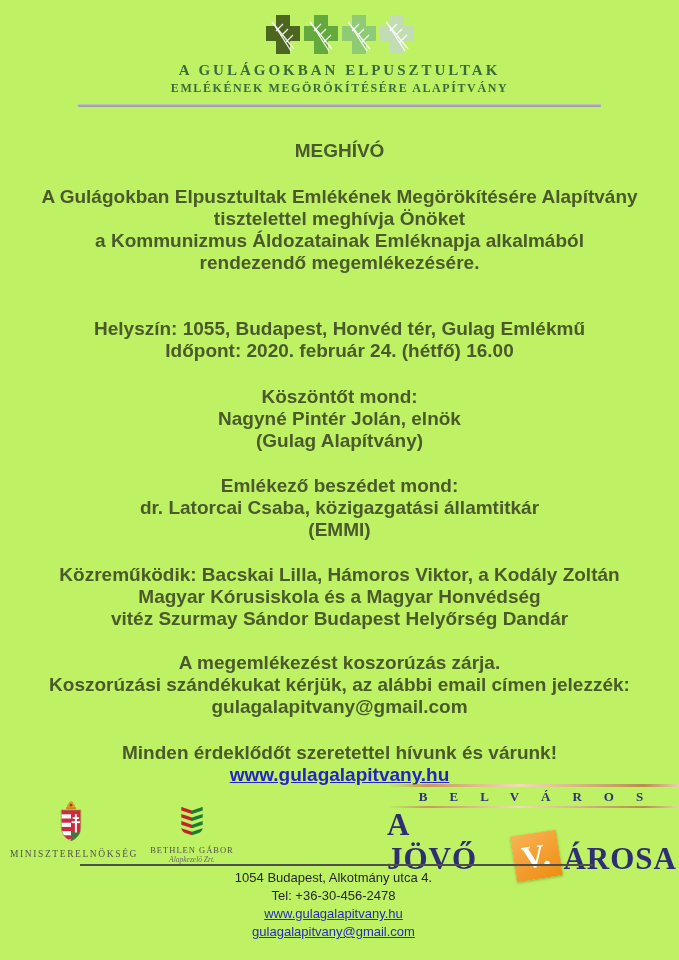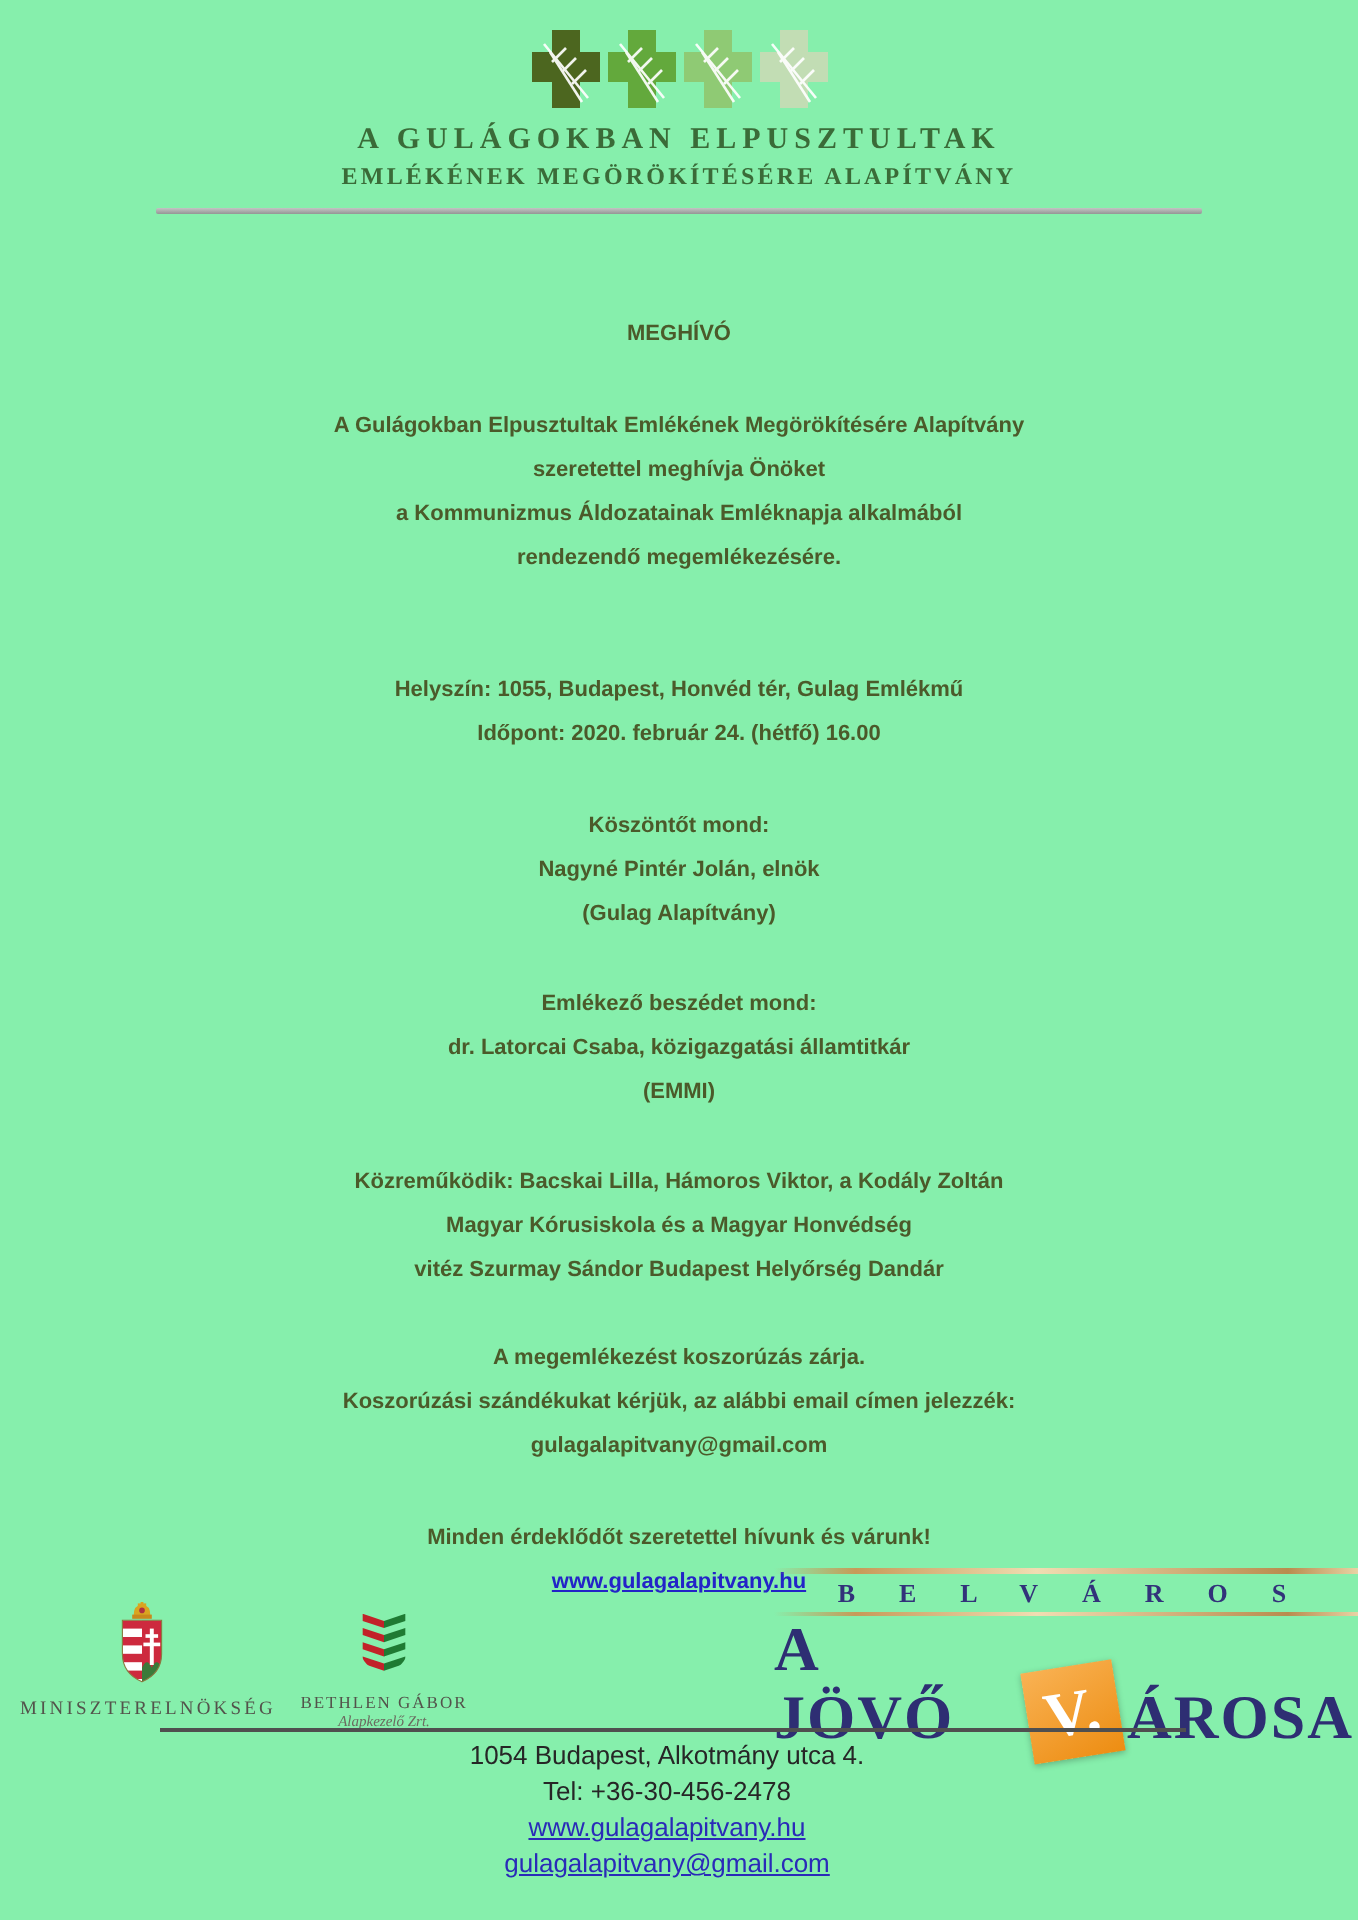--- a/index.html
+++ b/index.html
@@ -1,31 +1,31 @@
 <!DOCTYPE html>
 <html><head>
 <meta charset="utf-8">
 <style>
   html,body{margin:0;padding:0;background:#ffffff;}
-  .page{position:relative;width:679px;height:960px;background:#86efac;overflow:hidden;
+  .page{position:relative;width:679px;height:960px;background:#bef264;overflow:hidden;
         font-family:"Liberation Sans",sans-serif;}
 
   
   header{text-align:center;padding-top:12px;}
   .crosses{display:block;margin:0 auto;}
   .org1{font-family:"Liberation Serif",serif;font-weight:bold;color:#3a6b38;
         font-size:15px;letter-spacing:3px;line-height:20px;margin-top:4px;}
   .org2{font-family:"Liberation Serif",serif;font-weight:bold;color:#3a6b38;
         font-size:12px;letter-spacing:1.6px;line-height:16px;}
   .hdr-rule{height:3px;background:linear-gradient(#c4c4c4,#959595);
             margin:8px 78px 0 78px;border-radius:1px;}
 
   
-  main{text-align:center;color:#4b5a2a;font-weight:bold;font-size:11px;
-       line-height:22px;padding-top:49px;}
+  main{text-align:center;color:#4b5a2a;font-weight:bold;font-size:19px;
+       line-height:22px;padding-top:33px;}
   main div{white-space:nowrap;}
   .m-title{margin:0 0 24px 0;}
   .m-intro{margin:0 0 44px 0;}
   .m-loc{margin:0 0 24px 0;}
   .m-grt{margin:0 0 23px 0;}
   .m-spe{margin:0 0 23px 0;}
   .m-con{margin:0 0 22px 0;}
   .m-wre{margin:0 0 24px 0;}
   a.site-link{color:#2323c8;text-decoration:underline;font-weight:bold;}
 
@@ -113,21 +113,21 @@
     <div class="org1">A GULÁGOKBAN ELPUSZTULTAK</div>
     <div class="org2">EMLÉKÉNEK MEGÖRÖKÍTÉSÉRE ALAPÍTVÁNY</div>
   </header>
   <div class="hdr-rule"></div>
 
   <main>
     <div class="m-title">MEGHÍVÓ</div>
 
     <div class="m-intro">
       <div>A Gulágokban Elpusztultak Emlékének Megörökítésére Alapítvány</div>
-      <div>szeretettel meghívja Önöket</div>
+      <div>tisztelettel meghívja Önöket</div>
       <div>a Kommunizmus Áldozatainak Emléknapja alkalmából</div>
       <div>rendezendő megemlékezésére.</div>
     </div>
 
     <div class="m-loc">
       <div>Helyszín: 1055, Budapest, Honvéd tér, Gulag Emlékmű</div>
       <div>Időpont: 2020. február 24. (hétfő) 16.00</div>
     </div>
 
     <div class="m-grt">

